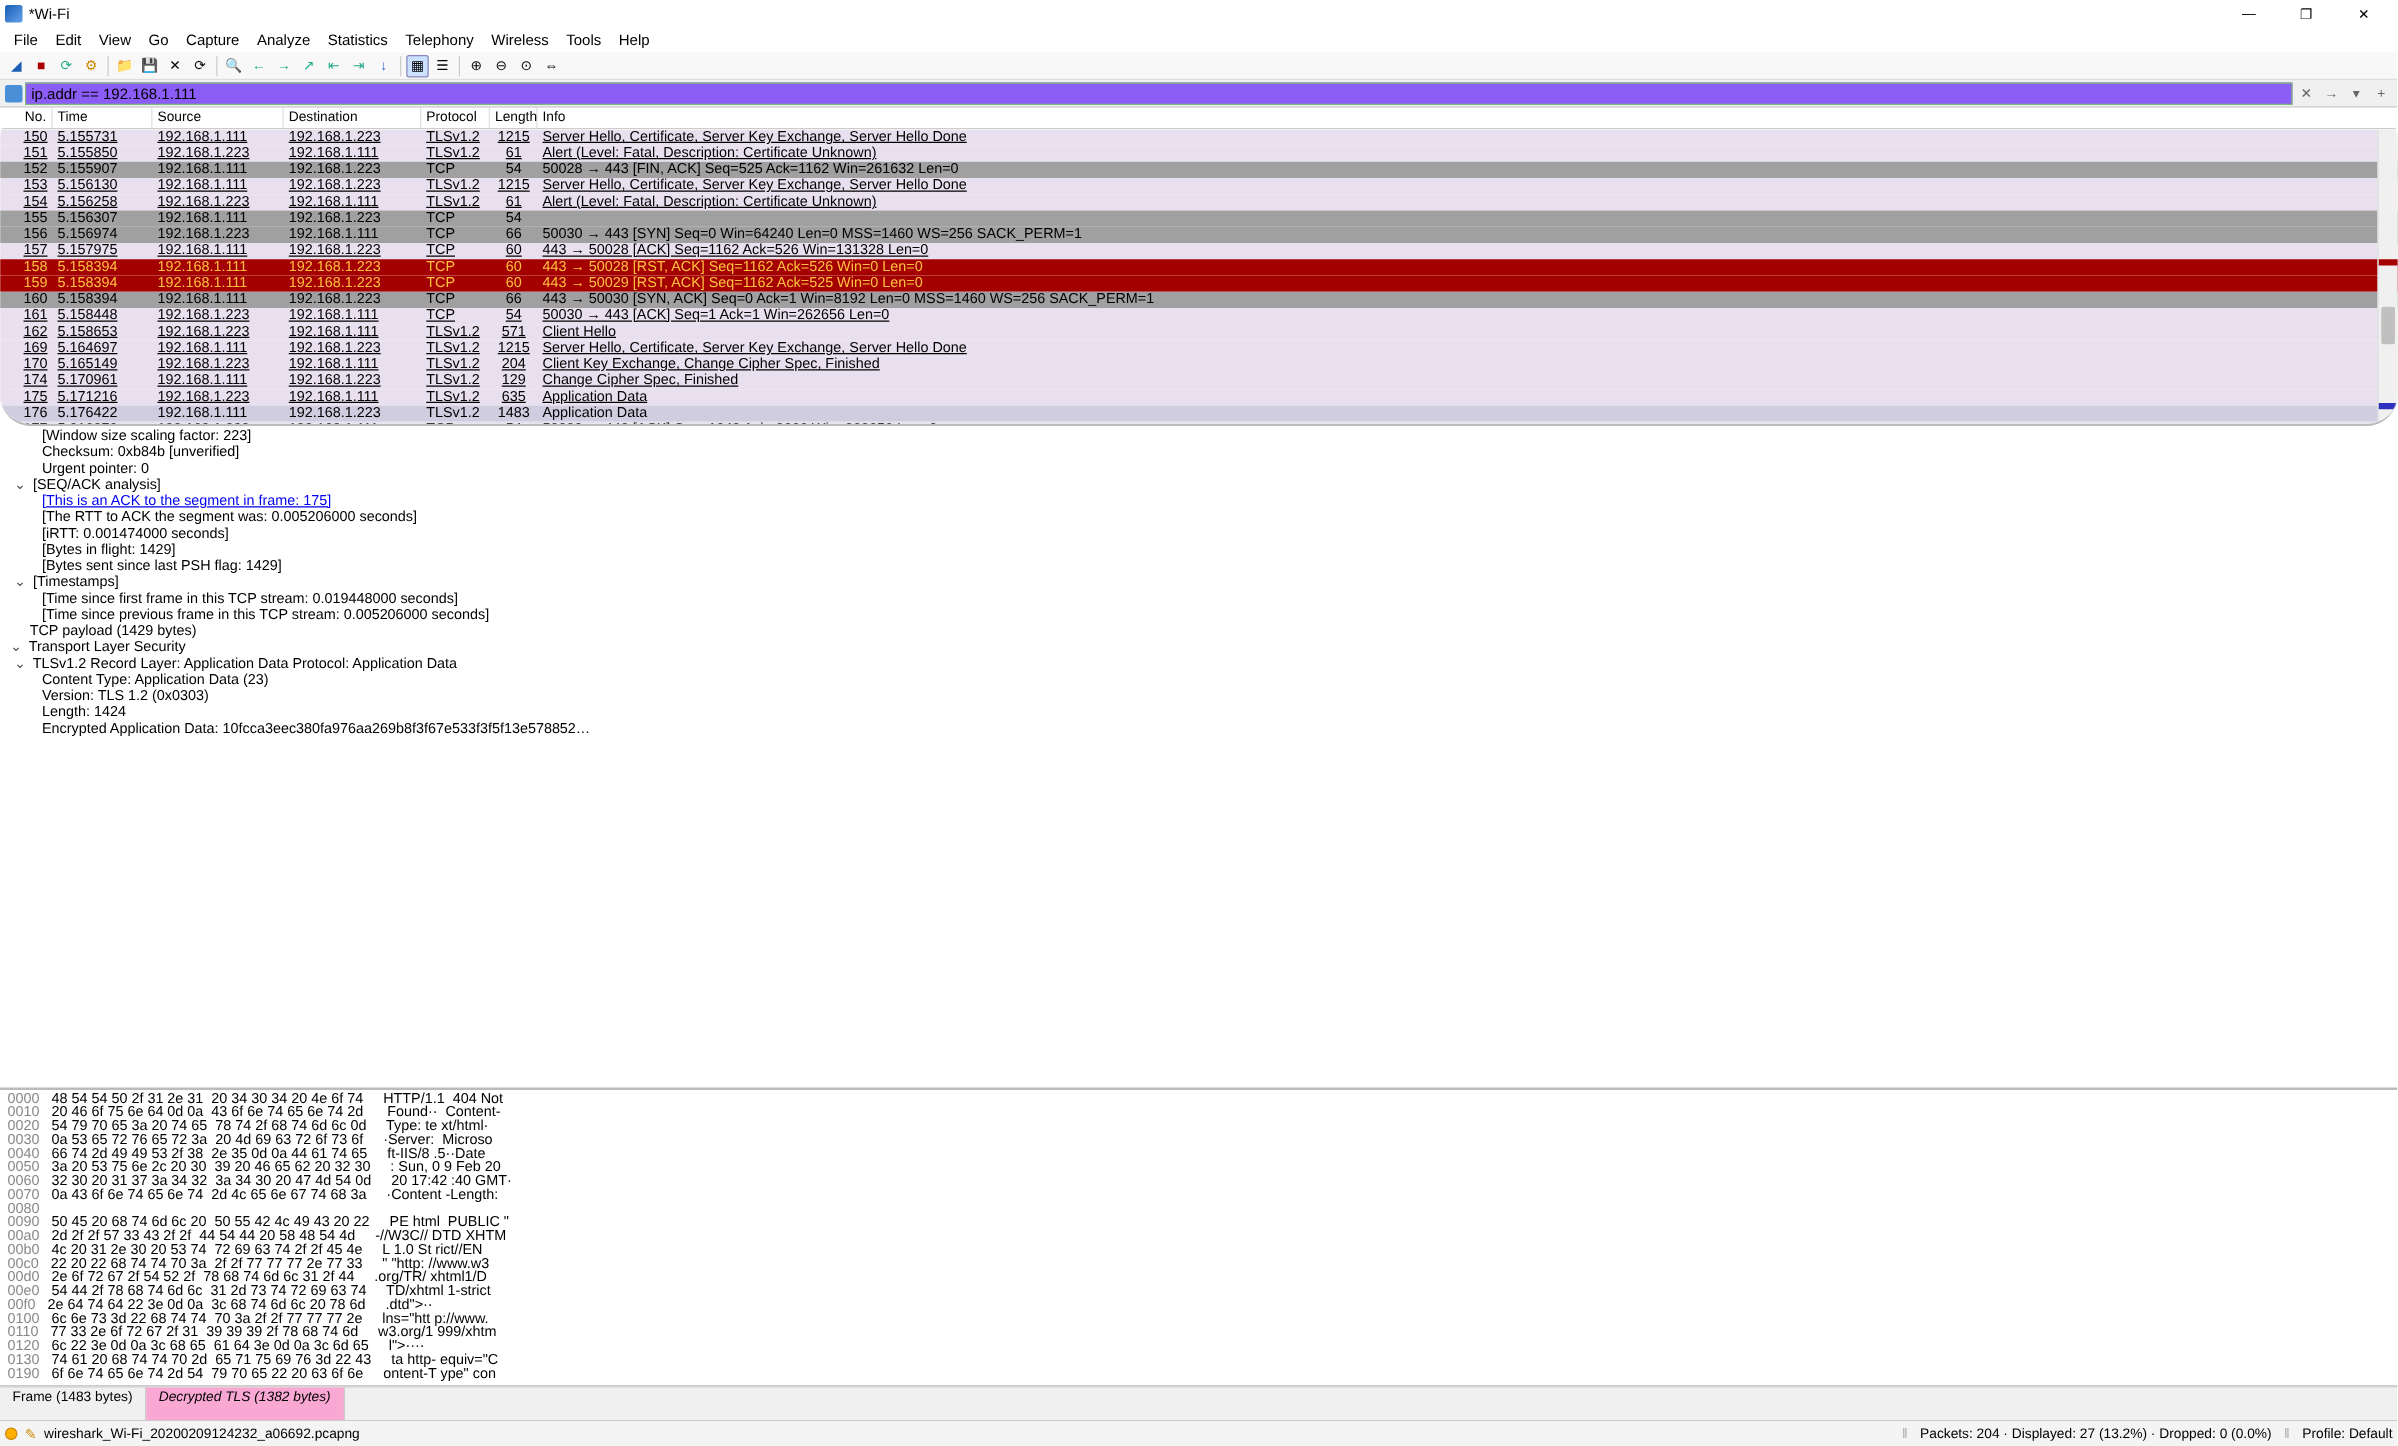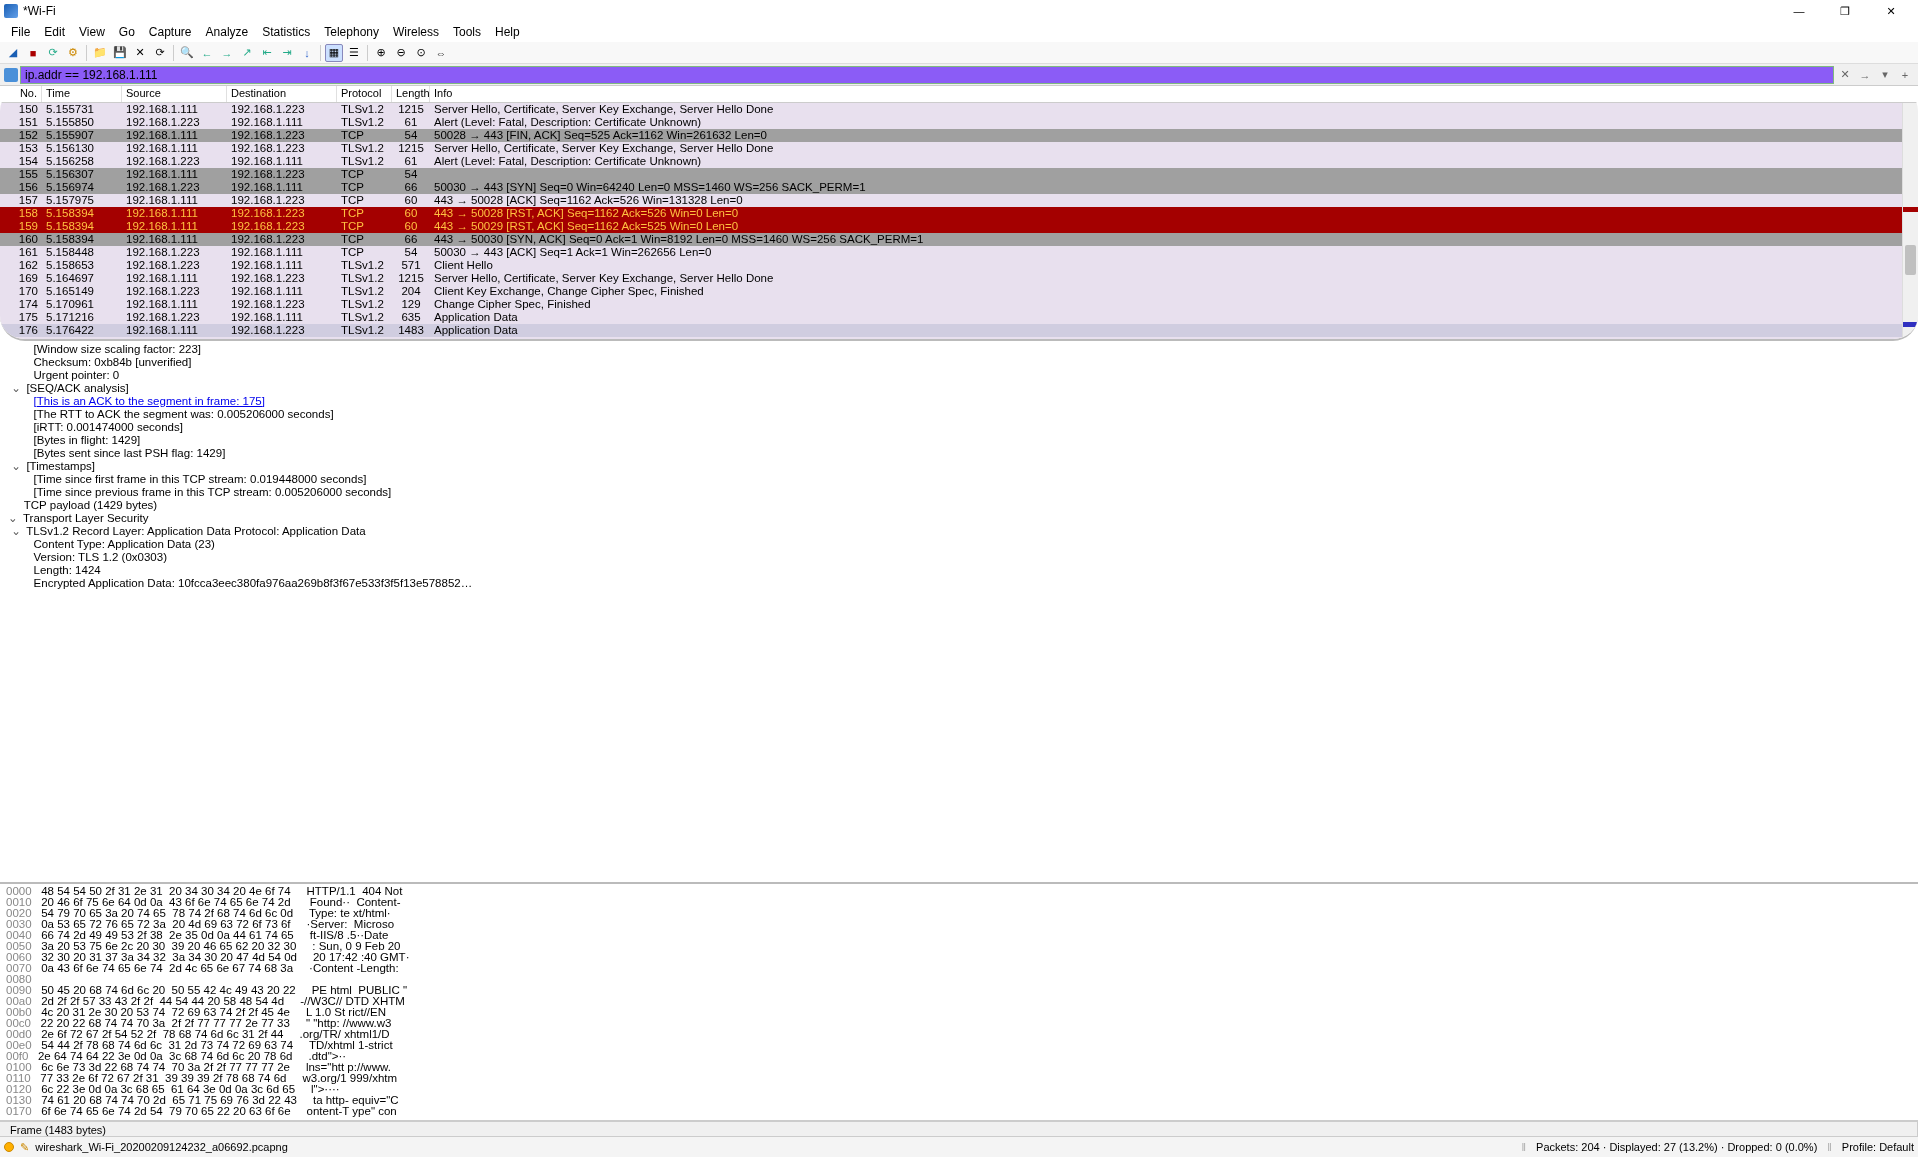--- a/index.html
+++ b/index.html
@@ -17,32 +17,32 @@
 .filterbar { display:flex; height:22px; align-items:center; padding:2px 4px; border-bottom:1px solid #ccc; background:#f0f0f0; gap:2px; }
 .filterbar .bm { width:14px; height:14px; background:#4a90d9; border-radius:2px; cursor:pointer; }
 .filterbar input { flex:1; height:18px; border:1px solid #7fb87f; background:#8b5cf6; padding:0 4px; font-size:12px; outline:none; }
 .filterbar .fbtn { width:18px; height:18px; display:flex; align-items:center; justify-content:center; cursor:pointer; font-size:11px; color:#666; }
 .packetlist { flex:0 0 auto; overflow-y:auto; border-bottom:2px solid #bbb; height:255px; position:relative;border-radius:25px; }
 .plhead { display:flex; background:#fff; border-bottom:1px solid #ccc; height:17px; position:sticky; top:0; z-index:5; }
 .plhead div { padding:1px 4px; font-size:11px; border-right:1px solid #e0e0e0; }
 .c-no{width:42px;text-align:right;} .c-time{width:80px;} .c-src{width:105px;} .c-dst{width:110px;} .c-proto{width:55px;} .c-len{width:38px;text-align:center;padding-right:6px;} .c-info{flex:1;}
 .prow { display:flex; height:13px; font-family:Consolas,monospace; font-size:11.5px; cursor:pointer; white-space:nowrap; }
 .prow div { padding:0 4px; overflow:hidden; }
-.prow.bg-lavender { background:#e8e0ee; }
+.prow.bg-lavender { background:#e8e0ee;text-decoration:underline; }
 .prow.bg-gray { background:#a0a0a0; }
 .prow.bg-red { background:#a40000; color:#ffc040; }
 .prow.selected { background:#d0cde0; }
 .details { flex:1; overflow-y:auto; padding:2px 8px; font-family:Consolas,monospace; font-size:11.5px; border-bottom:2px solid #bbb; line-height:13px; }
 .details .line { white-space:pre; cursor:pointer; }
 .details .toggle { color:#555; cursor:pointer; display:inline-block; width:12px; }
 .details .link { color:#0000ee; text-decoration:underline; }
 .hexpane { height:237px; overflow-y:auto; padding:2px 6px; font-family:Consolas,monospace; font-size:11.5px; line-height:11px; border-bottom:1px solid #ccc; }
 .hexpane .hrow { white-space:pre; }
 .hexpane .off { color:#888; }
-.bottabs { display:flex; height:16px; border-top:1px solid #ccc; border-bottom:1px solid #ccc; background:#f0f0f0;flex-direction:column; }
+.bottabs { display:flex; height:28px; border-top:1px solid #ccc; border-bottom:1px solid #ccc; background:#f0f0f0; }
 .bottabs div { padding:2px 10px; border-right:1px solid #ccc; cursor:pointer; font-size:11px; }
 .bottabs .active { background:#f9a8d4;font-style:italic; }
 .statusbar { display:flex; height:20px; align-items:center; padding:0 4px; font-size:11px; background:#f4f4f4; gap:6px; }
 .statusbar .dot { width:10px; height:10px; border-radius:50%; background:#ffb000; border:1px solid #cc8800; }
 .statusbar .spacer { flex:1; }
 .statusbar .sep2 {color:#aaa;margin:0 4px;}
 .scrollside{position:absolute;right:0;top:17px;bottom:0;width:16px;background:#f0f0f0;border-left:1px solid #ddd;}
 .scrollside .thumb{position:absolute;left:2px;right:2px;top:60%;height:30px;background:#c0c0c0;border-radius:2px;}
 .scrollside .mark{position:absolute;left:0;right:0;height:5px;}
 </style>
@@ -335,21 +335,21 @@
     <div class="hrow"><span class="off">00a0</span>   2d 2f 2f 57 33 43 2f 2f  44 54 44 20 58 48 54 4d     -//W3C// DTD XHTM</div>
     <div class="hrow"><span class="off">00b0</span>   4c 20 31 2e 30 20 53 74  72 69 63 74 2f 2f 45 4e     L 1.0 St rict//EN</div>
     <div class="hrow"><span class="off">00c0</span>   22 20 22 68 74 74 70 3a  2f 2f 77 77 77 2e 77 33     " "http: //www.w3</div>
     <div class="hrow"><span class="off">00d0</span>   2e 6f 72 67 2f 54 52 2f  78 68 74 6d 6c 31 2f 44     .org/TR/ xhtml1/D</div>
     <div class="hrow"><span class="off">00e0</span>   54 44 2f 78 68 74 6d 6c  31 2d 73 74 72 69 63 74     TD/xhtml 1-strict</div>
     <div class="hrow"><span class="off">00f0</span>   2e 64 74 64 22 3e 0d 0a  3c 68 74 6d 6c 20 78 6d     .dtd"&gt;·· </div>
     <div class="hrow"><span class="off">0100</span>   6c 6e 73 3d 22 68 74 74  70 3a 2f 2f 77 77 77 2e     lns="htt p://www.</div>
     <div class="hrow"><span class="off">0110</span>   77 33 2e 6f 72 67 2f 31  39 39 39 2f 78 68 74 6d     w3.org/1 999/xhtm</div>
     <div class="hrow"><span class="off">0120</span>   6c 22 3e 0d 0a 3c 68 65  61 64 3e 0d 0a 3c 6d 65     l"&gt;··<he ad="">··</he></div>
     <div class="hrow"><span class="off">0130</span>   74 61 20 68 74 74 70 2d  65 71 75 69 76 3d 22 43     ta http- equiv="C</div>
-    <div class="hrow"><span class="off">0170</span>   6f 6e 74 65 6e 74 2d 54  79 70 65 22 20 63 6f 6e     ontent-T ype" con</div>
+    <div class="hrow"><span class="off">0190</span>   6f 6e 74 65 6e 74 2d 54  79 70 65 22 20 63 6f 6e     ontent-T ype" con</div>
   </div>
 
 <div class="bottabs">
   <div>Frame (1483 bytes)</div>
   <div class="active">Decrypted TLS (1382 bytes)</div>
 </div>
 
 <div class="statusbar">
   <div class="dot"></div>
   <div style="color:#c80">✎</div>

